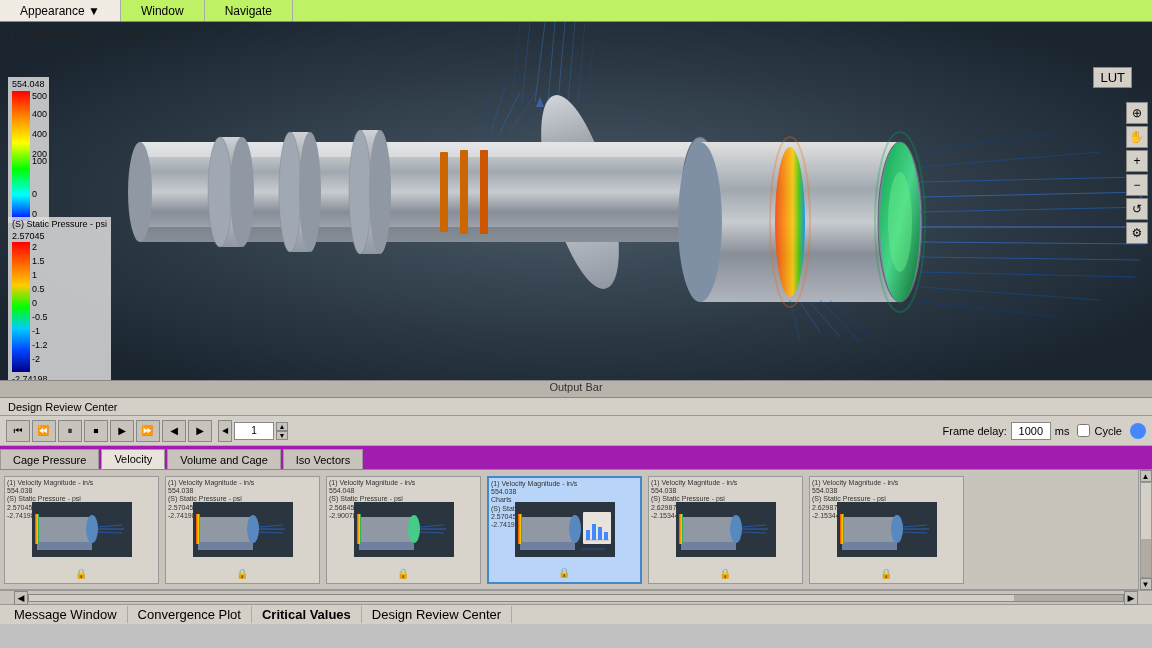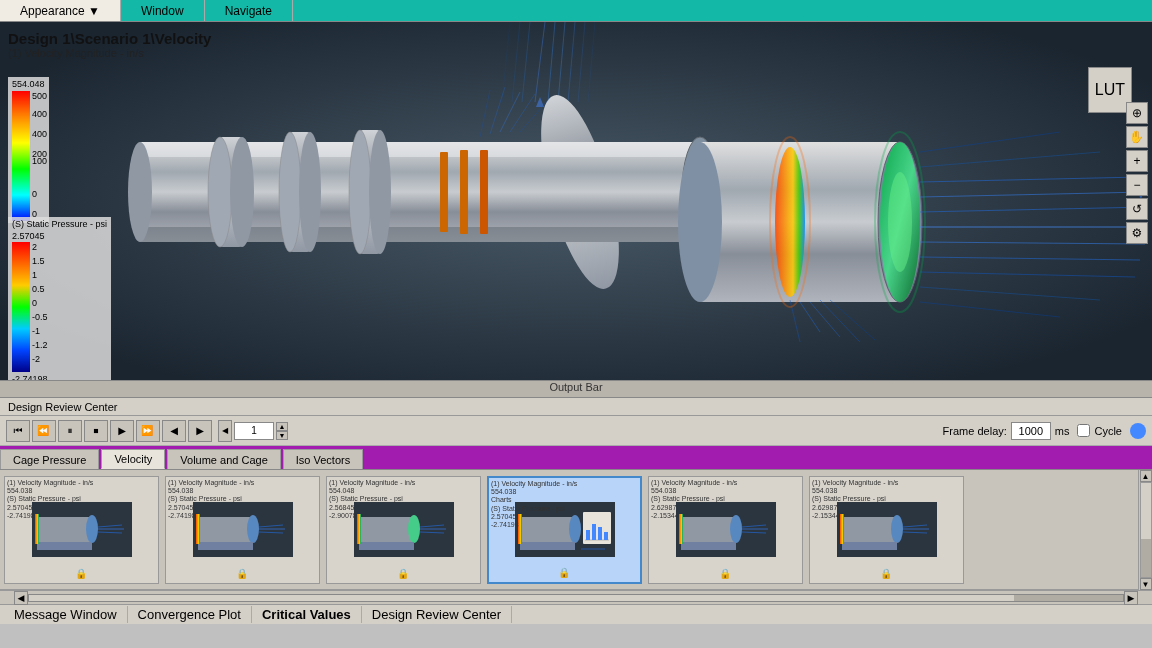--- a/index.html
+++ b/index.html
@@ -1,20 +1,20 @@
 <!DOCTYPE html>
 <html><head>
   <meta charset="utf-8">
   <style>
     * { box-sizing: border-box; margin: 0; padding: 0; }
     body { width: 1152px; height: 648px; overflow: hidden; background: #c0c0c0; font-family: Arial, sans-serif; font-size: 11px; }
 
     
     #menu-bar {
-      display: flex; background: #14b8a6; border-bottom: 1px solid #888; height: 22px;
+      display: flex; background: #bef264; border-bottom: 1px solid #888; height: 22px;
     }
     .menu-item {
       padding: 2px 20px; border-right: 1px solid #aaa; cursor: pointer;
       display: flex; align-items: center; font-size: 12px;
     }
     .menu-item.active { background: #f0ece4; }
 
     
     #main-viewport {
       position: relative; background: #2a3540; overflow: hidden;
@@ -62,22 +62,22 @@
       position: absolute; top: 0; left: 0; right: 0; bottom: 0;
       display: flex; align-items: center; justify-content: center;
     }
 
     
     #viz-svg { width: 100%; height: 100%; }
 
     
     #lut-btn {
       position: absolute; top: 45px; right: 20px; z-index: 10;
-      background: #d4d0c8; border: 1px solid #888; padding: 13px 6px;
-      font-size: 16px; cursor: pointer;
+      background: #d4d0c8; border: 1px solid #888; padding: 2px 6px;
+      font-size: 13px; cursor: pointer;
     }
 
     
     #right-toolbar {
       position: absolute; right: 4px; top: 80px; z-index: 10;
       display: flex; flex-direction: column; gap: 2px;
     }
     .toolbar-btn {
       width: 22px; height: 22px; background: #d4d0c8;
       border: 1px solid #888; cursor: pointer;
@@ -188,21 +188,20 @@
     <span>Window</span>
   </div>
   <div class="menu-item">
     <span>Navigate</span>
   </div>
 </div>
 
 <div id="main-viewport">
 
   <div id="viewport-title">
-    <div class="title-main">Design 1\Scenario 1\Velocity</div>
     <div class="title-sub">(1) Velocity Magnitude - in/s</div>
   </div>
 
   <div id="legend-velocity">
     <div class="legend-title" style="font-size:9px; margin-bottom:2px;">
       <span>554.048</span>
     </div>
     <div style="display:flex;">
       <div class="color-bar-velocity"></div>
       <div class="legend-labels">

